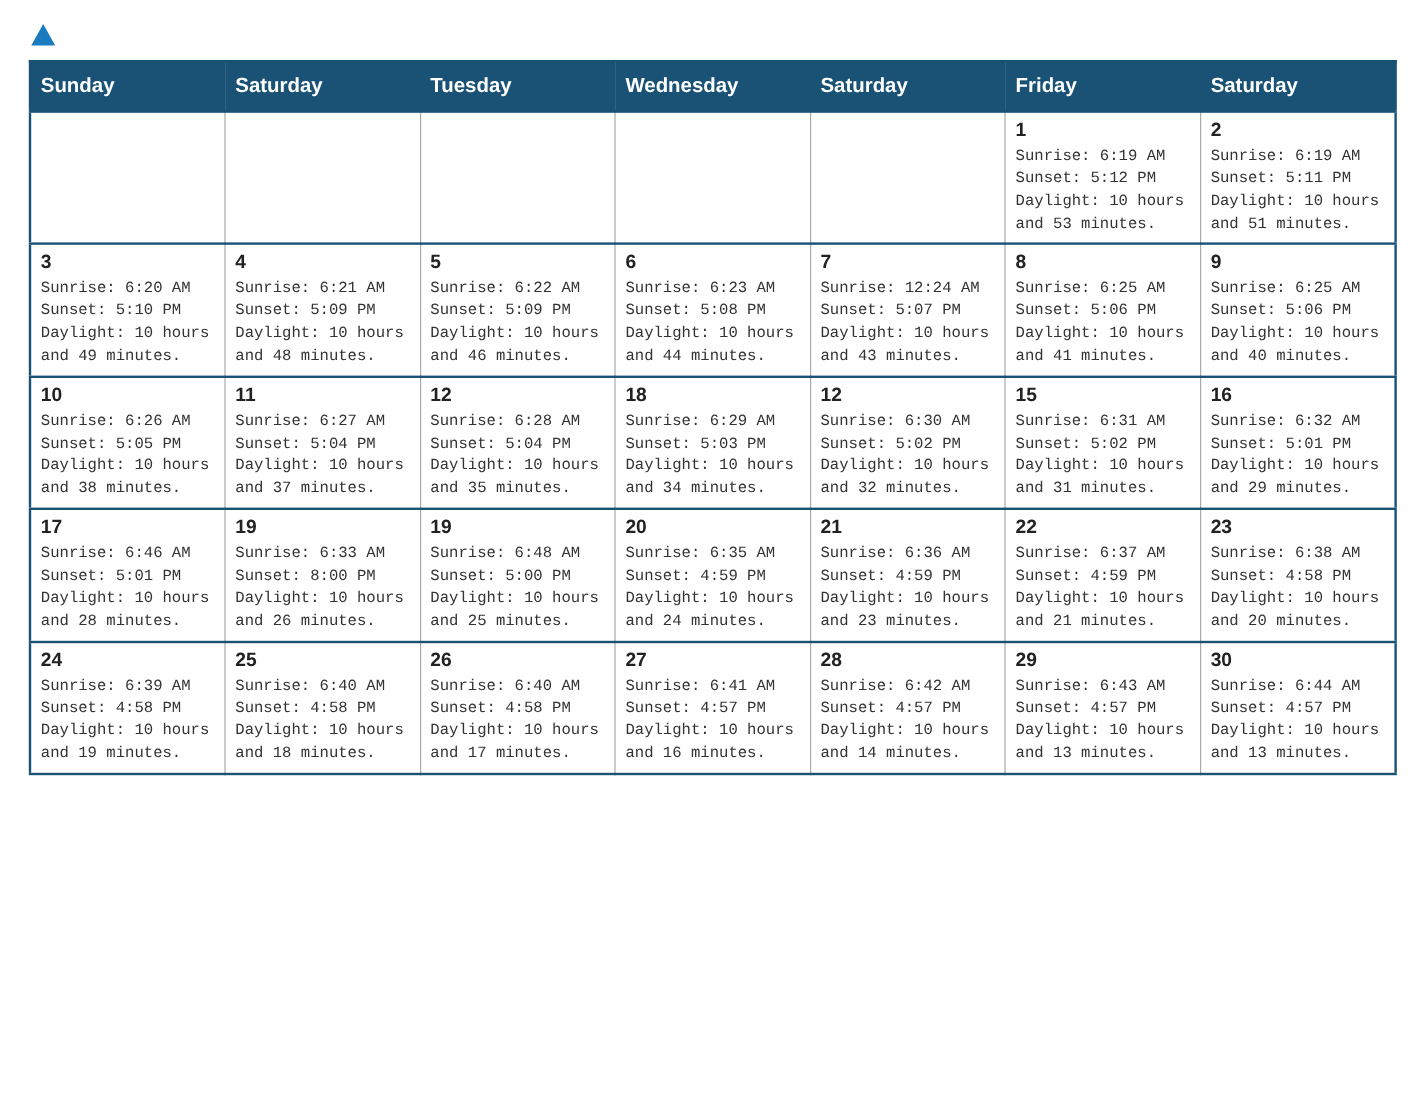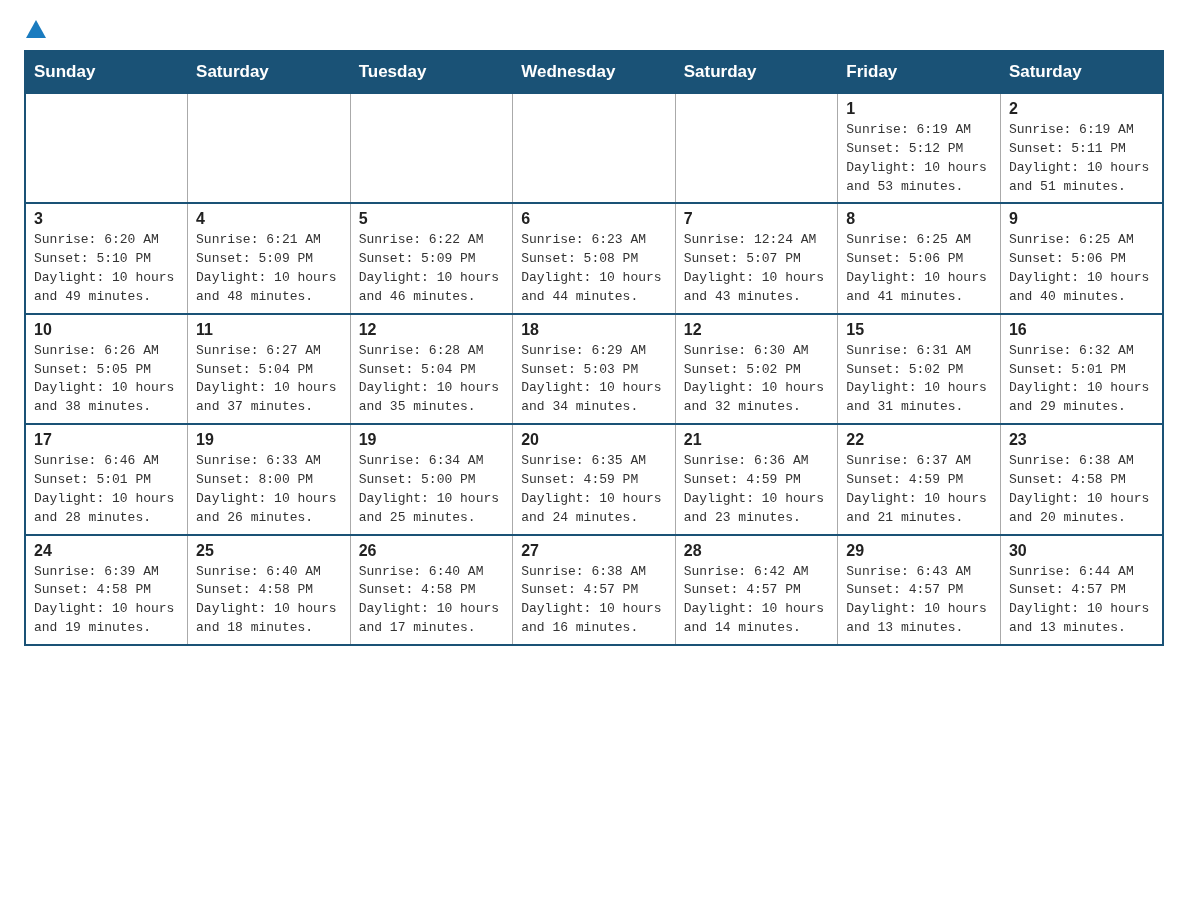--- a/index.html
+++ b/index.html
@@ -248,21 +248,21 @@
 Daylight: 10 hours and 28 minutes.</div>
         </td>
         <td>
           <span class="day-number">19</span>
           <div class="day-info">Sunrise: 6:33 AM
 Sunset: 8:00 PM
 Daylight: 10 hours and 26 minutes.</div>
         </td>
         <td>
           <span class="day-number">19</span>
-          <div class="day-info">Sunrise: 6:34 AM
+          <div class="day-info">Sunrise: 6:48 AM
 Sunset: 5:00 PM
 Daylight: 10 hours and 25 minutes.</div>
         </td>
         <td>
           <span class="day-number">20</span>
           <div class="day-info">Sunrise: 6:35 AM
 Sunset: 4:59 PM
 Daylight: 10 hours and 24 minutes.</div>
         </td>
         <td>
@@ -298,21 +298,21 @@
 Daylight: 10 hours and 18 minutes.</div>
         </td>
         <td>
           <span class="day-number">26</span>
           <div class="day-info">Sunrise: 6:40 AM
 Sunset: 4:58 PM
 Daylight: 10 hours and 17 minutes.</div>
         </td>
         <td>
           <span class="day-number">27</span>
-          <div class="day-info">Sunrise: 6:38 AM
+          <div class="day-info">Sunrise: 6:41 AM
 Sunset: 4:57 PM
 Daylight: 10 hours and 16 minutes.</div>
         </td>
         <td>
           <span class="day-number">28</span>
           <div class="day-info">Sunrise: 6:42 AM
 Sunset: 4:57 PM
 Daylight: 10 hours and 14 minutes.</div>
         </td>
         <td>

